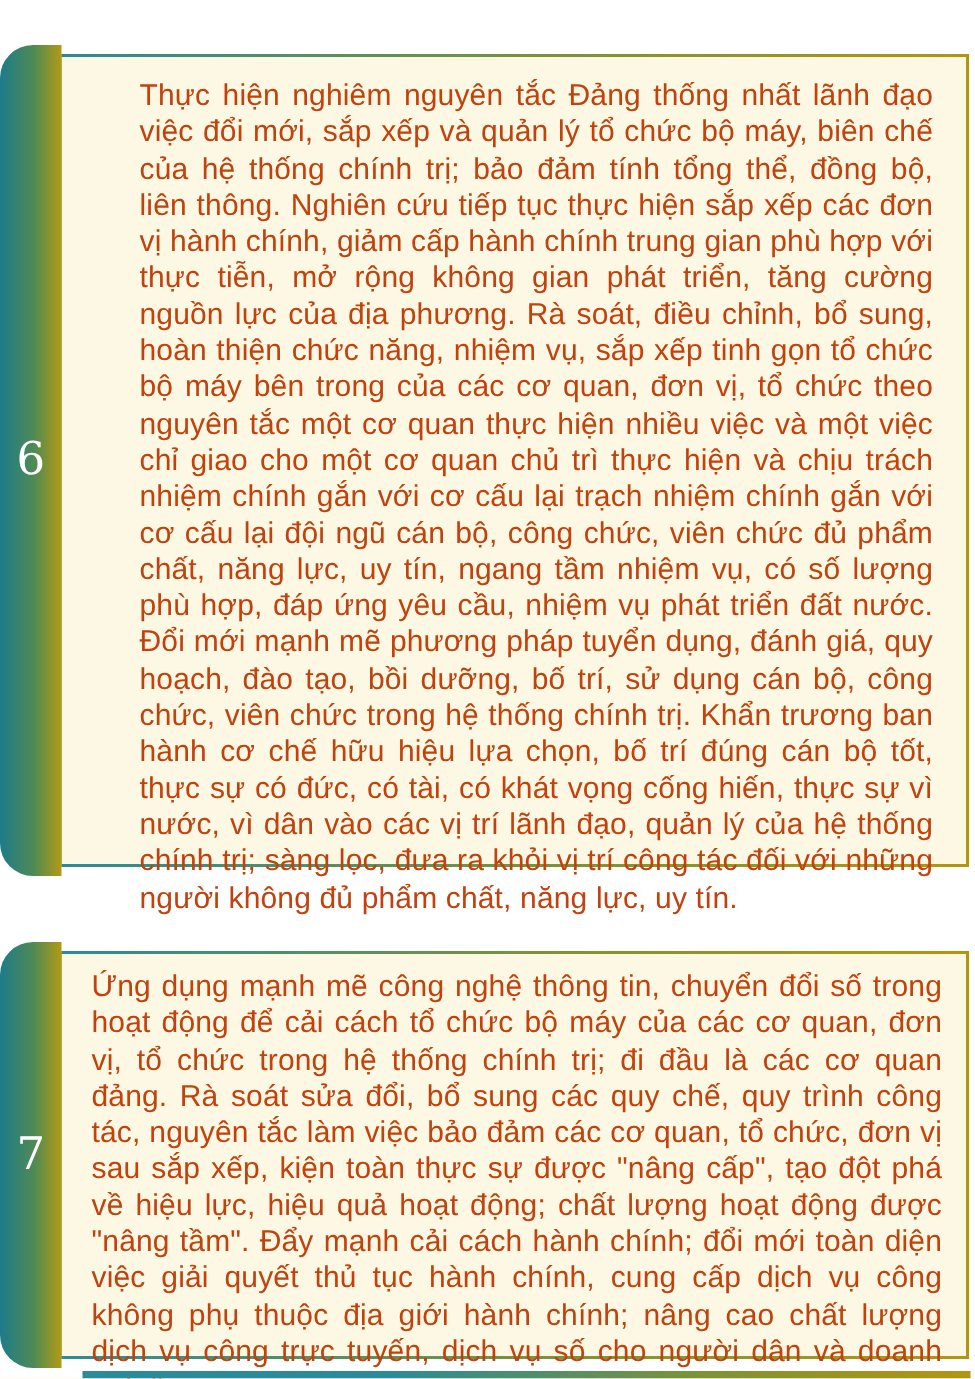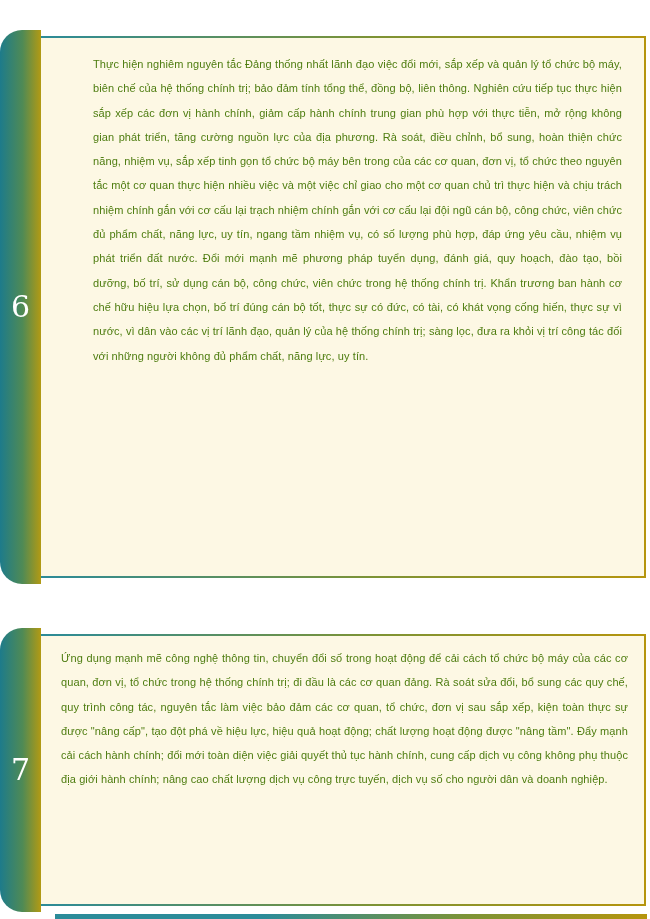--- a/index.html
+++ b/index.html
@@ -35,23 +35,23 @@
     position: absolute;
     left: 39px; right: 4px;
     top: 6px; bottom: 6px;
     background: #fdf8e4;
     border: 2px solid;
     border-image: linear-gradient(90deg, #2b8b99 0%, #7d9335 55%, #b5950e 100%) 1;
   }
   .card-6 .panel { padding: 14px 22px 0 52px; }
   .card-7 .panel { padding: 10px 16px 0 20px; }
   .body-text {
-    font-size: 11px;
+    font-size: 20px;
     line-height: 24.3px;
-    color: #4d7c0f;
+    color: #c2410c;
     text-align: justify;
     letter-spacing: 0.1px;
   }
   .next-card-edge {
     position: absolute;
     left: 55px; right: 3px; bottom: 0;
     height: 5px;
     background: linear-gradient(90deg, #2b8b99 0%, #2b8b99 35%, #7d9335 70%, #b5950e 100%);
   }
 </style>

